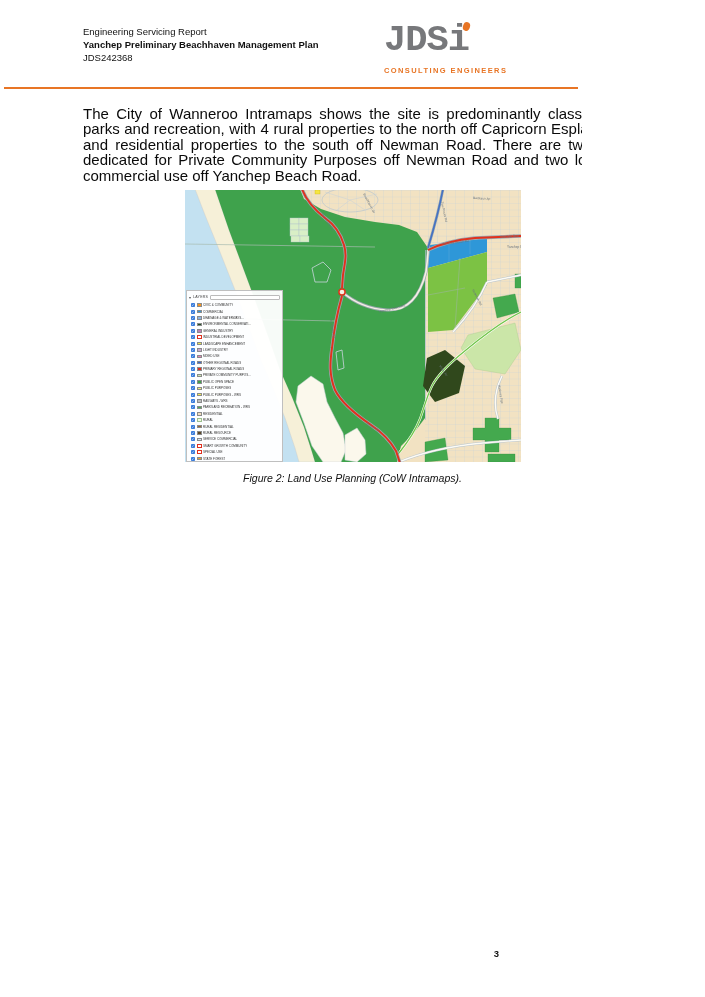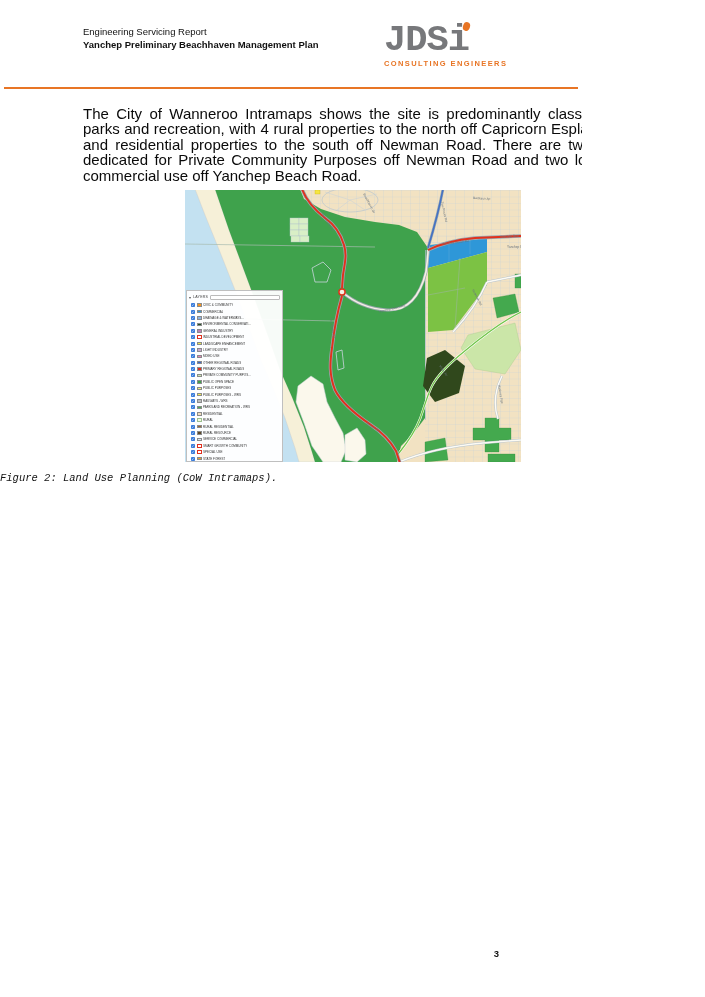--- a/index.html
+++ b/index.html
@@ -7,30 +7,30 @@
   body { font-family:"Liberation Sans", sans-serif; }
   .page { position:relative; width:582px; height:997px; background:#ffffff; overflow:hidden; }
 
   
   .hdr-text { position:absolute; left:83px; top:25px; font-size:9.5px; line-height:13px; color:#111; }
   .hdr-text .bold { font-weight:bold; }
   .logo { position:absolute; right:72px; top:22px; width:126px; text-align:left; }
   .logo-word { font-size:37px; font-weight:bold; color:#77787B; letter-spacing:-1px; line-height:36px; white-space:nowrap;font-family:Liberation Mono, monospace; }
   .logo-i { position:relative; display:inline-block; }
   .logo-i::after { content:""; position:absolute; width:7px; height:9px; background:#E87525; border-radius:50%; top:0px; right:-1px; transform:rotate(18deg); }
-  .logo-tagline { margin-top:1px; font-size:7.5px; font-weight:bold; color:#E87525; letter-spacing:1.4px; white-space:nowrap; }
+  .logo-tagline { margin-top:8px; font-size:7.5px; font-weight:bold; color:#E87525; letter-spacing:1.4px; white-space:nowrap; }
   .orange-rule { position:absolute; left:4px; right:4px; top:87px; height:2px; background:#E87525; }
 
   
   .para { position:absolute; left:83px; top:106px; width:539px; font-size:15px; line-height:15.4px; color:#0a0a0a; text-align:justify; }
 
   
   .figure { position:absolute; left:185px; top:190px; width:336px; height:272px; }
   .figure svg { display:block; width:336px; height:272px; }
-  .caption { position:absolute; left:0; top:472px; width:705px; text-align:left; font-style:italic; font-size:10.5px; color:#111;font-family:Liberation Mono, monospace; }
+  .caption { position:absolute; left:0; top:472px; width:705px; text-align:center; font-style:italic; font-size:10.5px; color:#111; }
 
   
   .legend { position:absolute; left:1px; top:100px; width:97px; height:172px; background:rgba(255,255,255,0.96);
             border:0.5px solid #bfbfbf; overflow:hidden; }
   .legend-head { display:flex; align-items:center; gap:2px; padding:2px 2px 1px 2px; height:11px; }
   .legend-caret { font-size:4px; color:#555; }
   .legend-title { font-size:3.6px; color:#444; letter-spacing:.2px; }
   .legend-search { flex:1; height:5px; border:0.5px solid #bbb; border-radius:1px; background:#fff; }
   .lg-rows { padding-left:4px; }
   .lg-row { display:flex; align-items:center; gap:1.5px; height:6.4px; }
@@ -45,20 +45,21 @@
   .pagenum { position:absolute; right:83px; top:948px; font-size:9.5px; font-weight:bold; color:#111; }
 </style>
 </head>
 <body>
 
 <div class="page">
 
   <div class="hdr-text">
     <div>Engineering Servicing Report</div>
     <div class="bold">Yanchep Preliminary Beachhaven Management Plan</div>
+    <div>JDS242368</div>
   </div>
 
   <div class="logo">
     <div class="logo-word"><span>JDS</span><span class="logo-i">i</span></div>
     <div class="logo-tagline">CONSULTING ENGINEERS</div>
   </div>
 
   <div class="orange-rule"></div>
 
   <p class="para">The City of Wanneroo Intramaps shows the site is predominantly classed as parks and recreation, with 4 rural properties to the north off Capricorn Esplanade and residential properties to the south off Newman Road. There are two lots dedicated for Private Community Purposes off Newman Road and two lots for commercial use off Yanchep Beach Road.</p>

